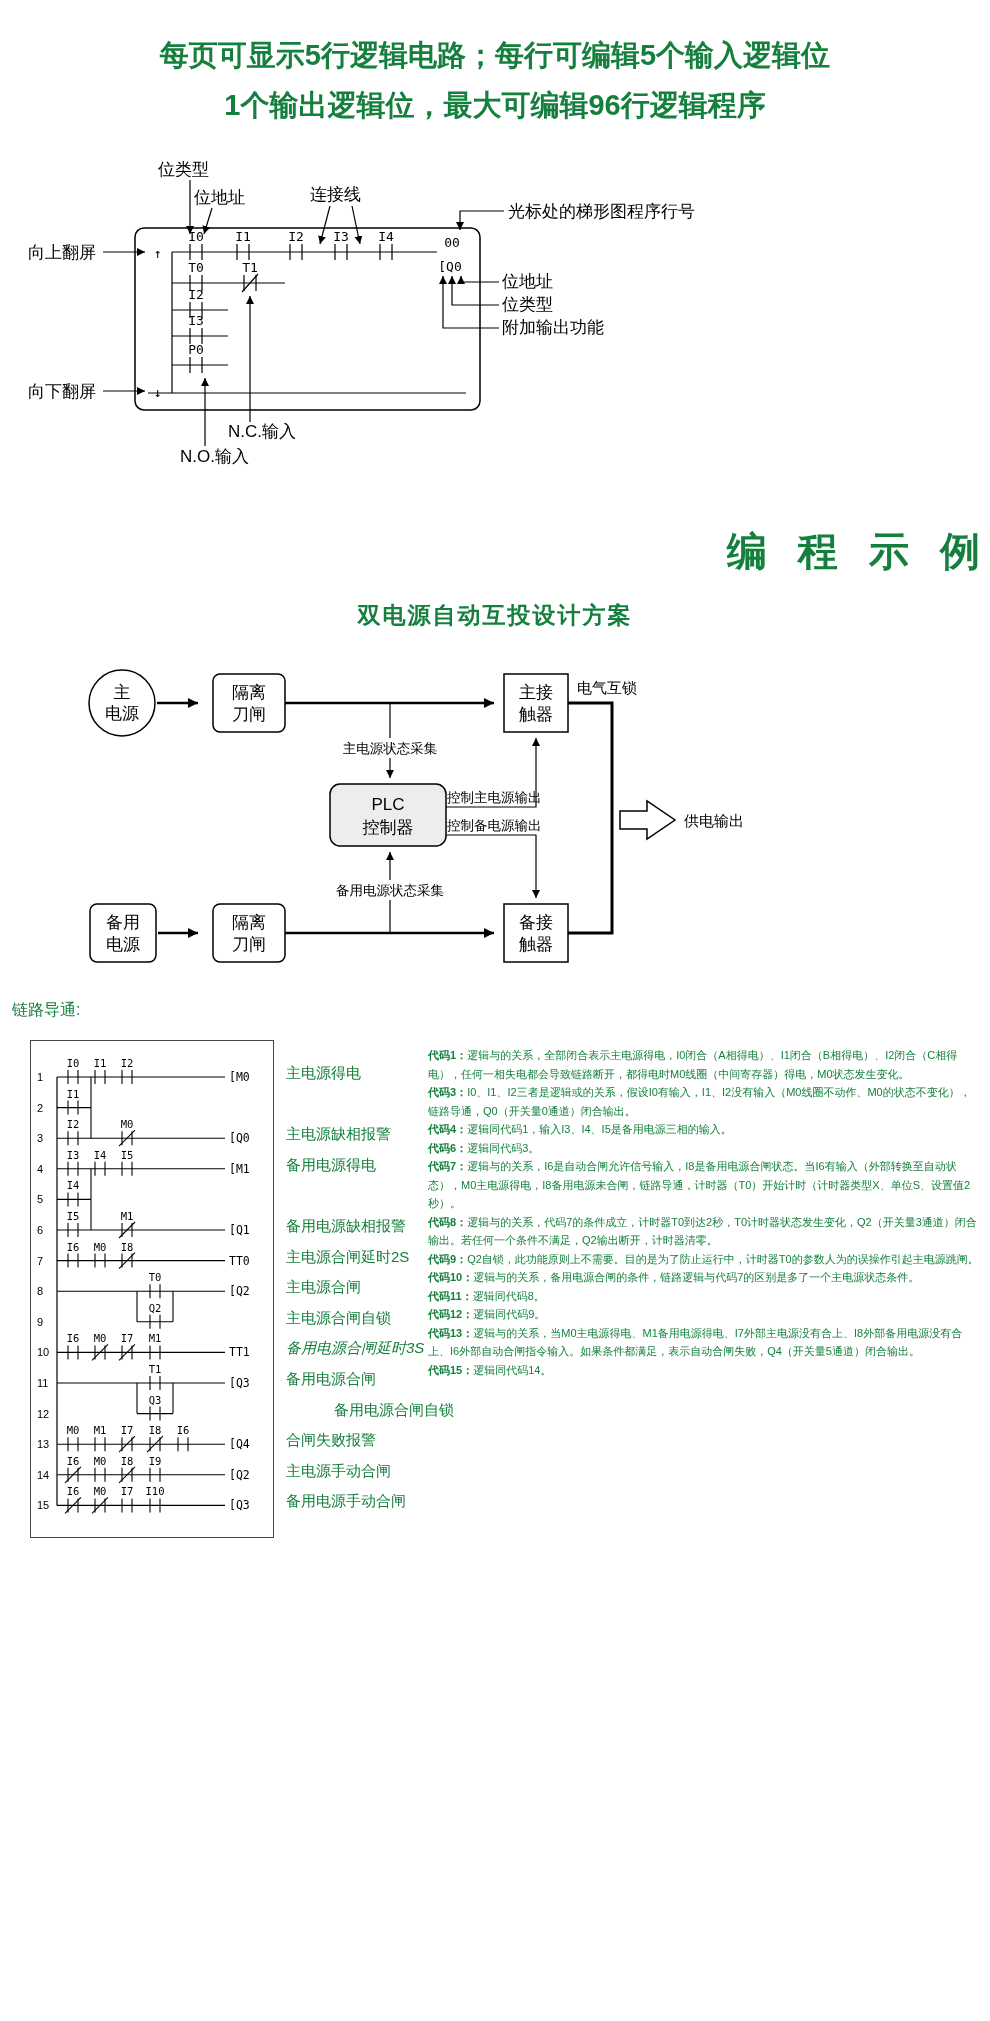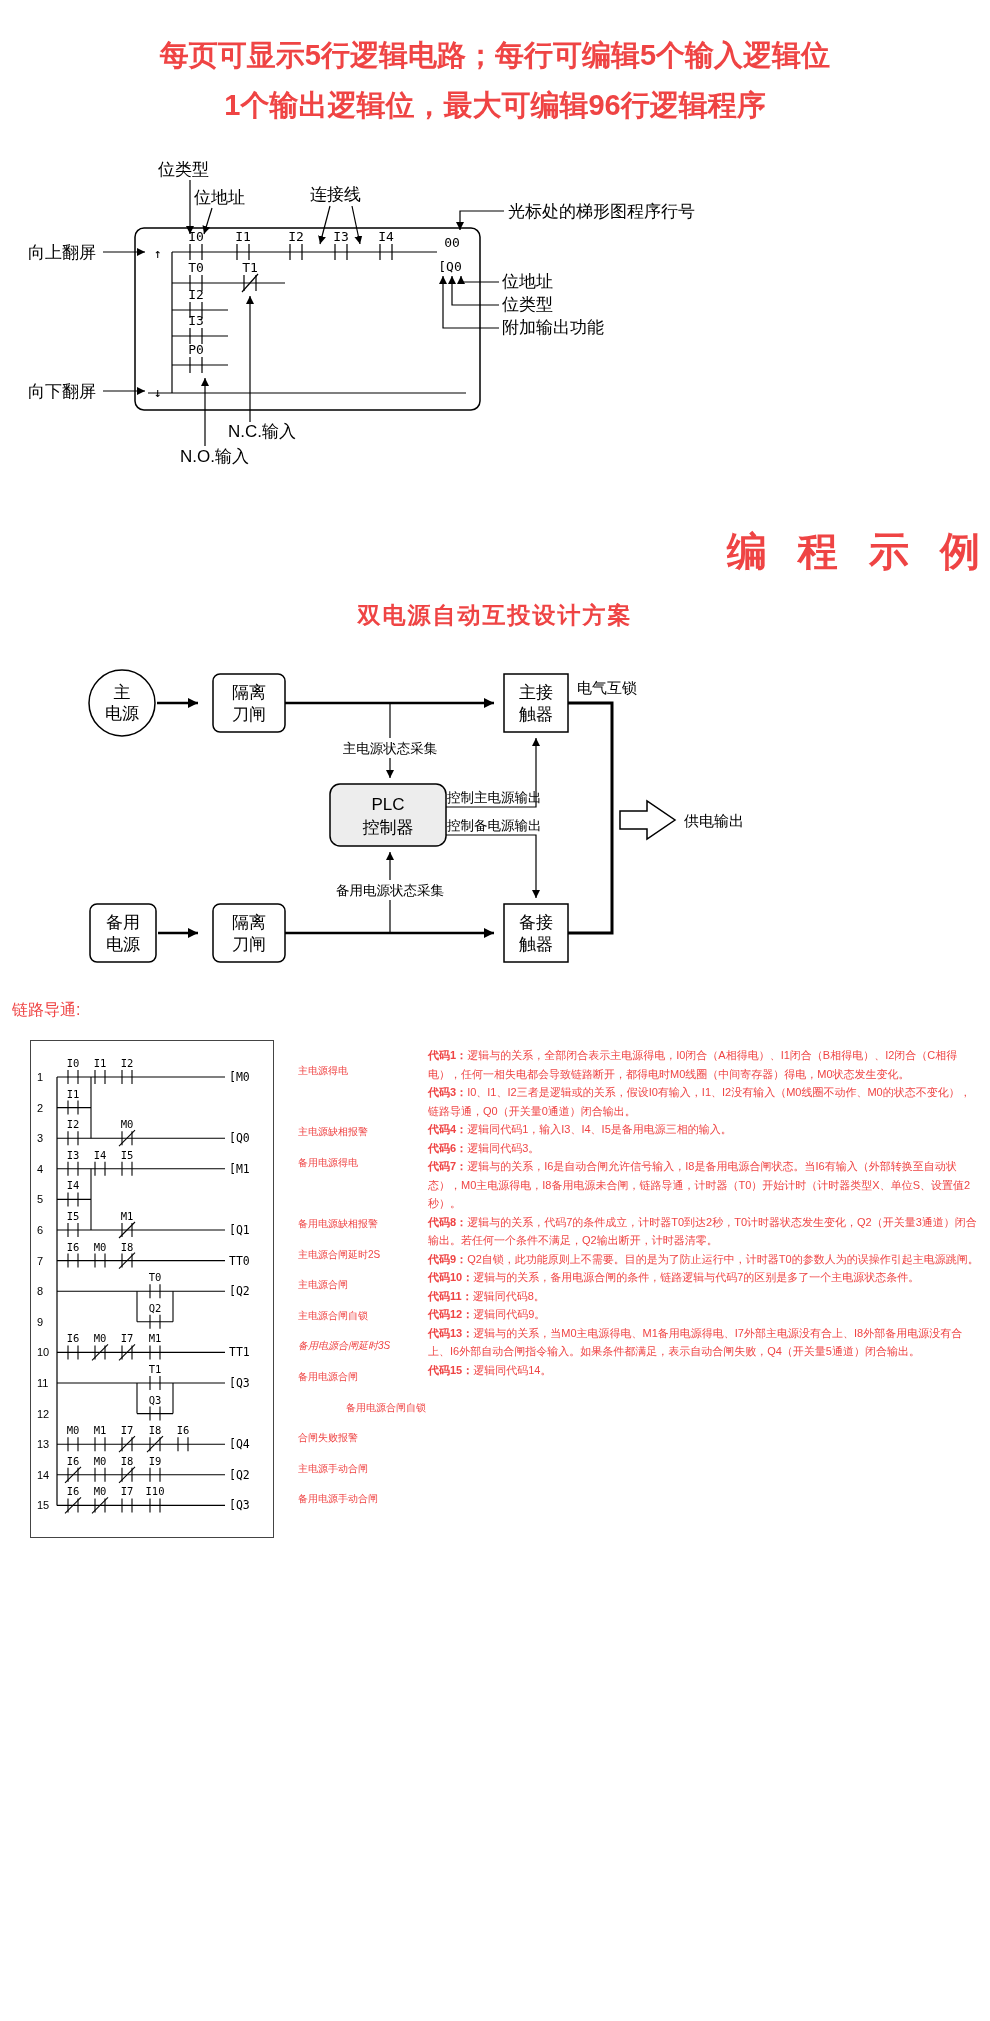--- a/index.html
+++ b/index.html
@@ -1,31 +1,31 @@
 <!DOCTYPE html>
 <html><head>
 <meta charset="utf-8">
 <style>
   html,body{margin:0;padding:0;background:#fff;}
-  .page{position:relative;width:990px;height:2021px;background:#fff;color:#ef4444;
+  .page{position:relative;width:990px;height:2021px;background:#fff;color:#15803d;
         font-family:"Liberation Sans",sans-serif;overflow:hidden;}
   .hdr{position:absolute;top:30px;left:0;width:990px;text-align:center;
        font-size:29px;font-weight:bold;line-height:50px;}
   .title{position:absolute;top:524px;left:0;width:990px;text-align:right;
          font-size:40px;font-weight:bold;letter-spacing:10px;}
   .subtitle{position:absolute;top:600px;left:0;width:990px;text-align:center;
             font-size:23px;font-weight:bold;letter-spacing:2px;}
   svg.layer{position:absolute;left:0;}
   svg text{fill:#000;}
   .mono{font-family:"DejaVu Sans Mono",monospace;}
   .prog-heading{position:absolute;left:12px;top:1000px;font-size:16px;}
   .ladder-box{position:absolute;left:30px;top:1040px;width:244px;height:498px;
               border:1px solid #444;box-sizing:border-box;}
   .rung-labels{position:absolute;left:286px;top:1040px;width:145px;height:498px;}
-  .rung-labels div{position:absolute;left:12px;font-size:10px;white-space:nowrap;}
+  .rung-labels div{position:absolute;left:0;font-size:15px;white-space:nowrap;}
   .notes{position:absolute;left:428px;top:1046px;width:552px;
          font-size:11px;line-height:18.5px;}
   .note{margin:0;}
   .note b{font-weight:bold;}
 </style>
 </head>
 <body>
 
 <div class="page">
 

